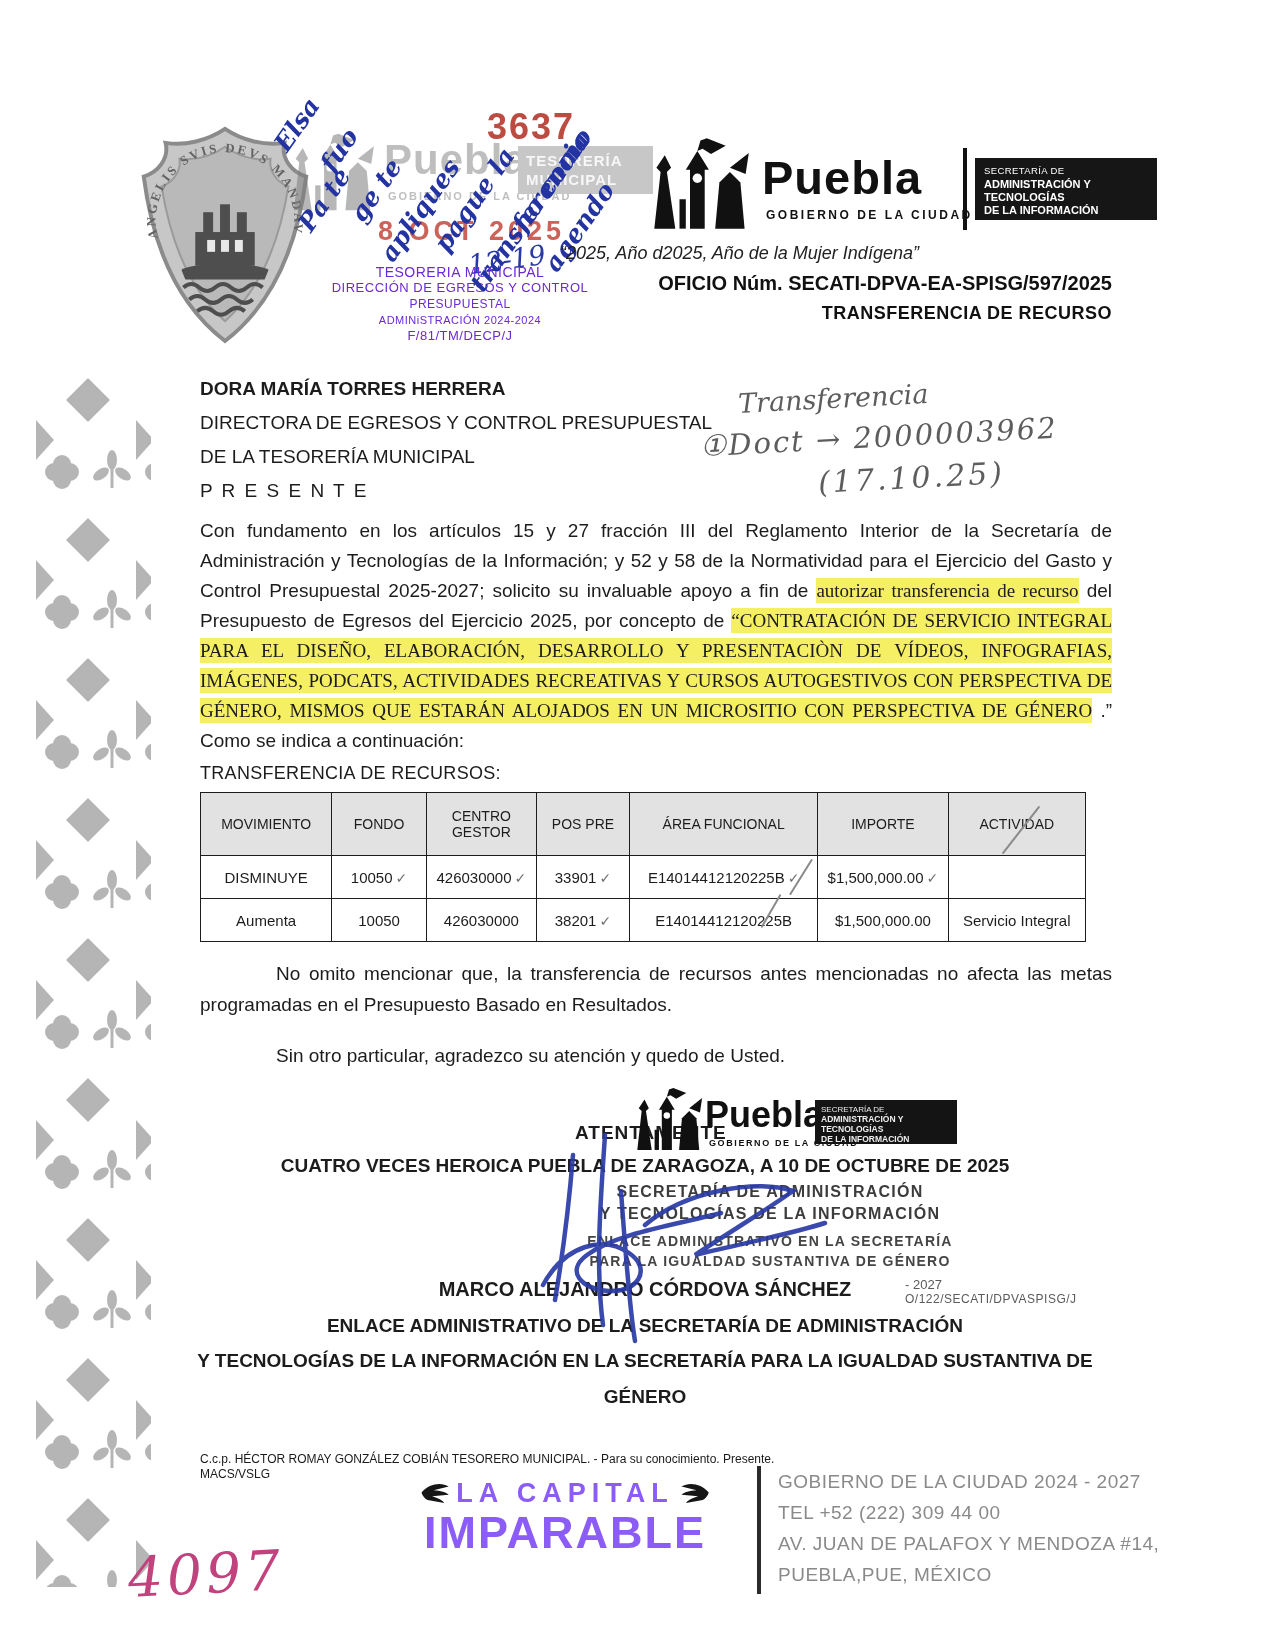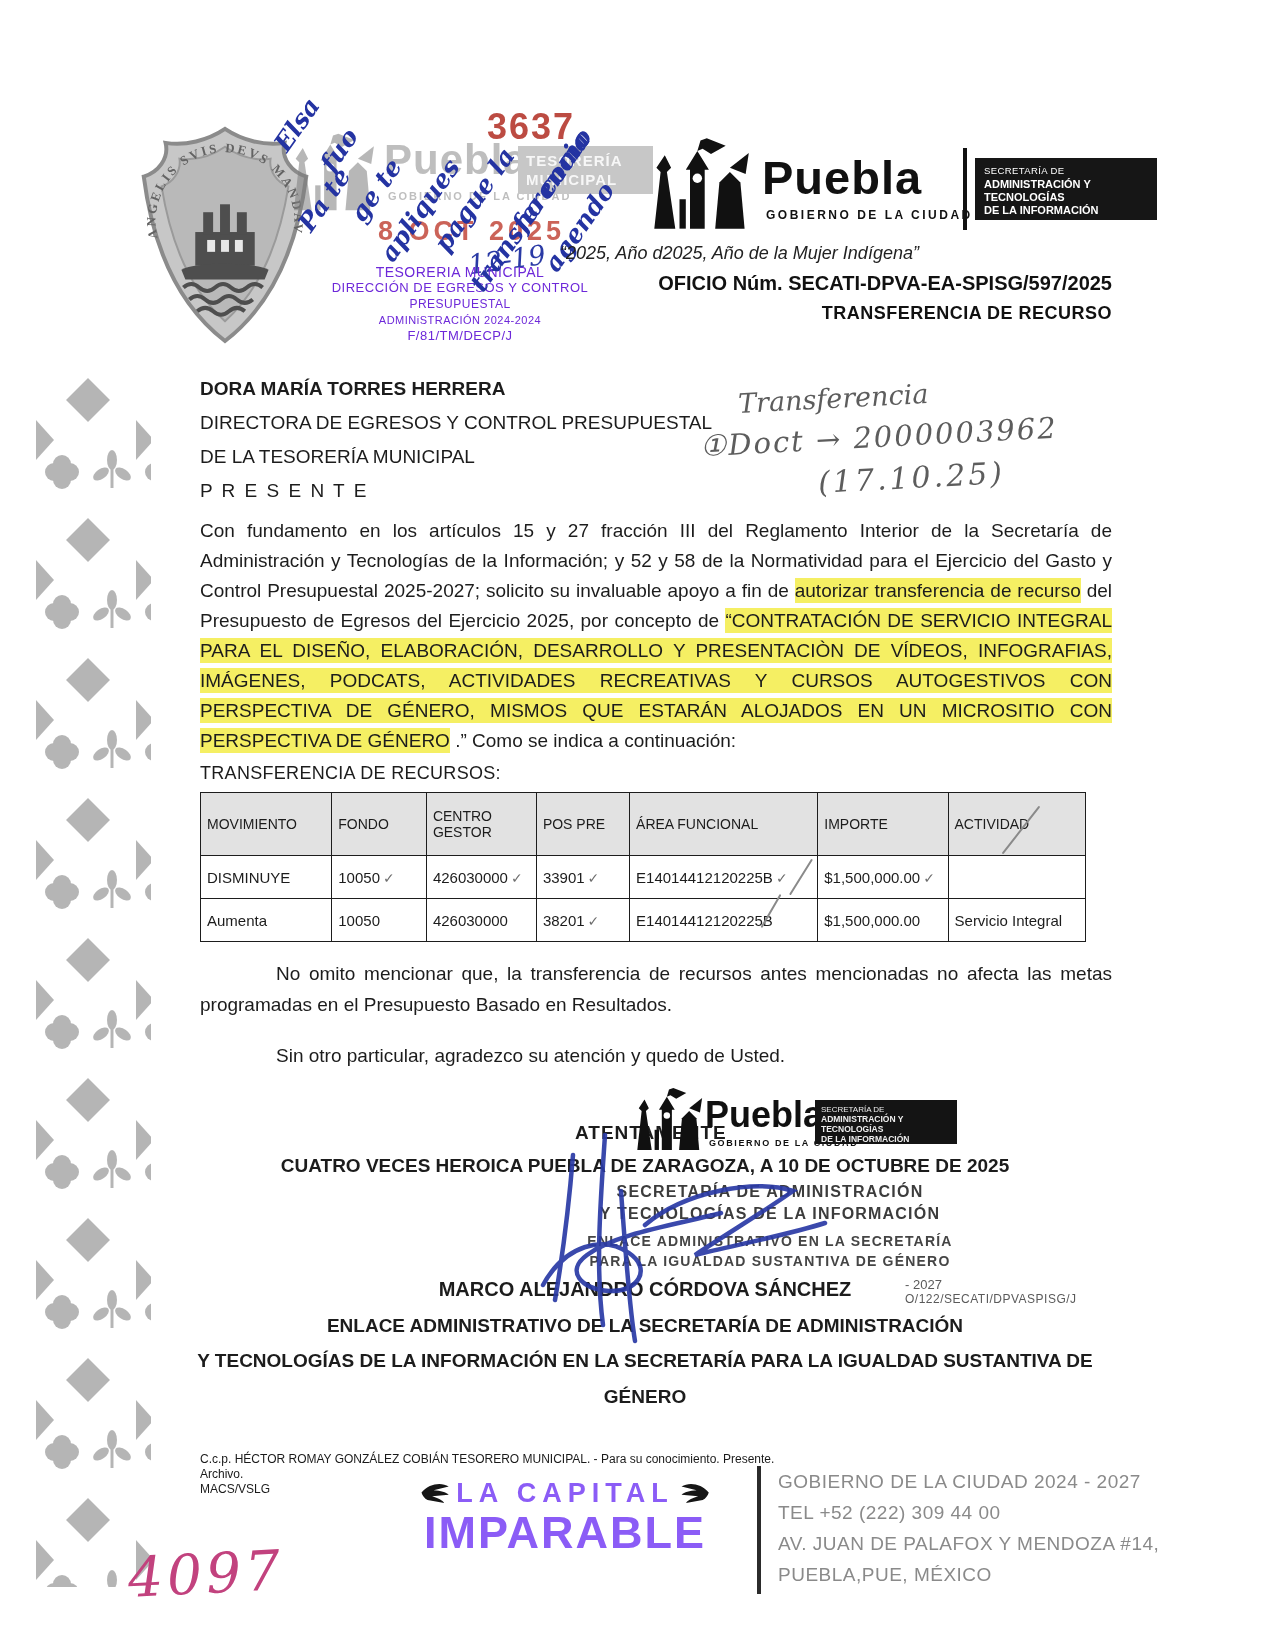--- a/index.html
+++ b/index.html
@@ -45,26 +45,26 @@
   .addr .pr{font-weight:normal;letter-spacing:2px;}
 
   
   .pnote span{position:absolute;color:#5d5d5d;font-family:"DejaVu Serif",serif;font-style:italic;white-space:nowrap;transform:rotate(-3deg);}
   .pn1{left:738px;top:383px;font-size:27px;}
   .pn2{left:700px;top:420px;font-size:29px;letter-spacing:2px;}
   .pn3{left:818px;top:460px;font-size:30px;letter-spacing:3px;}
 
   
   .bodytext{left:200px;top:516px;width:912px;font-size:19px;line-height:30px;text-align:justify;}
-  .hl{background:rgba(242,235,60,.8);box-decoration-break:clone;-webkit-box-decoration-break:clone;padding:2px 0;}
+  .hl{background:rgba(242,235,60,.8);box-decoration-break:clone;-webkit-box-decoration-break:clone;padding:2px 0;font-family:Liberation Serif, serif;}
 
   
   .tbl-title{left:200px;top:763px;font-size:18px;letter-spacing:.3px;}
   table.transfer{left:200px;top:792px;width:886px;border-collapse:collapse;position:absolute;font-size:15px;}
-  table.transfer th,table.transfer td{border:1.6px solid #1d1d1d;text-align:left;padding:4px 6px;}
+  table.transfer th,table.transfer td{border:1.6px solid #1d1d1d;text-align:center;padding:4px 6px;}
   table.transfer th{background:#e2e2e2;font-weight:normal;font-size:14px;height:54px;}
   table.transfer td{height:34px;}
   .check{color:#6e6e6e;font-size:14px;margin-left:3px;}
   .slash{position:absolute;background:#8a8a8a;width:2px;border-radius:2px;}
 
   
   .para{left:200px;top:958px;width:912px;font-size:19px;line-height:31px;text-align:justify;text-indent:76px;}
   .para2{top:1040px;}
 
   
@@ -303,21 +303,20 @@
     </g>
   </svg>
 
   <div class="abs signame">MARCO ALEJANDRO CÓRDOVA SÁNCHEZ</div>
   <div class="abs sigtitle t1">ENLACE ADMINISTRATIVO DE LA SECRETARÍA DE ADMINISTRACIÓN</div>
   <div class="abs sigtitle t2">Y TECNOLOGÍAS DE LA INFORMACIÓN EN LA SECRETARÍA PARA LA IGUALDAD SUSTANTIVA DE</div>
   <div class="abs sigtitle t3">GÉNERO</div>
 
   <div class="abs ccp">
     <div>C.c.p. HÉCTOR ROMAY GONZÁLEZ COBIÁN TESORERO MUNICIPAL. - Para su conocimiento. Presente.</div>
-    <div>Archivo.</div>
     <div>MACS/VSLG</div>
   </div>
 
   <div class="abs capital">
     <div class="top">
       <svg width="38" height="30" style="transform:scaleX(-1)">
           <use href="#wingL" fill="#161616"></use>
         </svg>
       <span>LA CAPITAL</span>
       <svg width="38" height="30">

